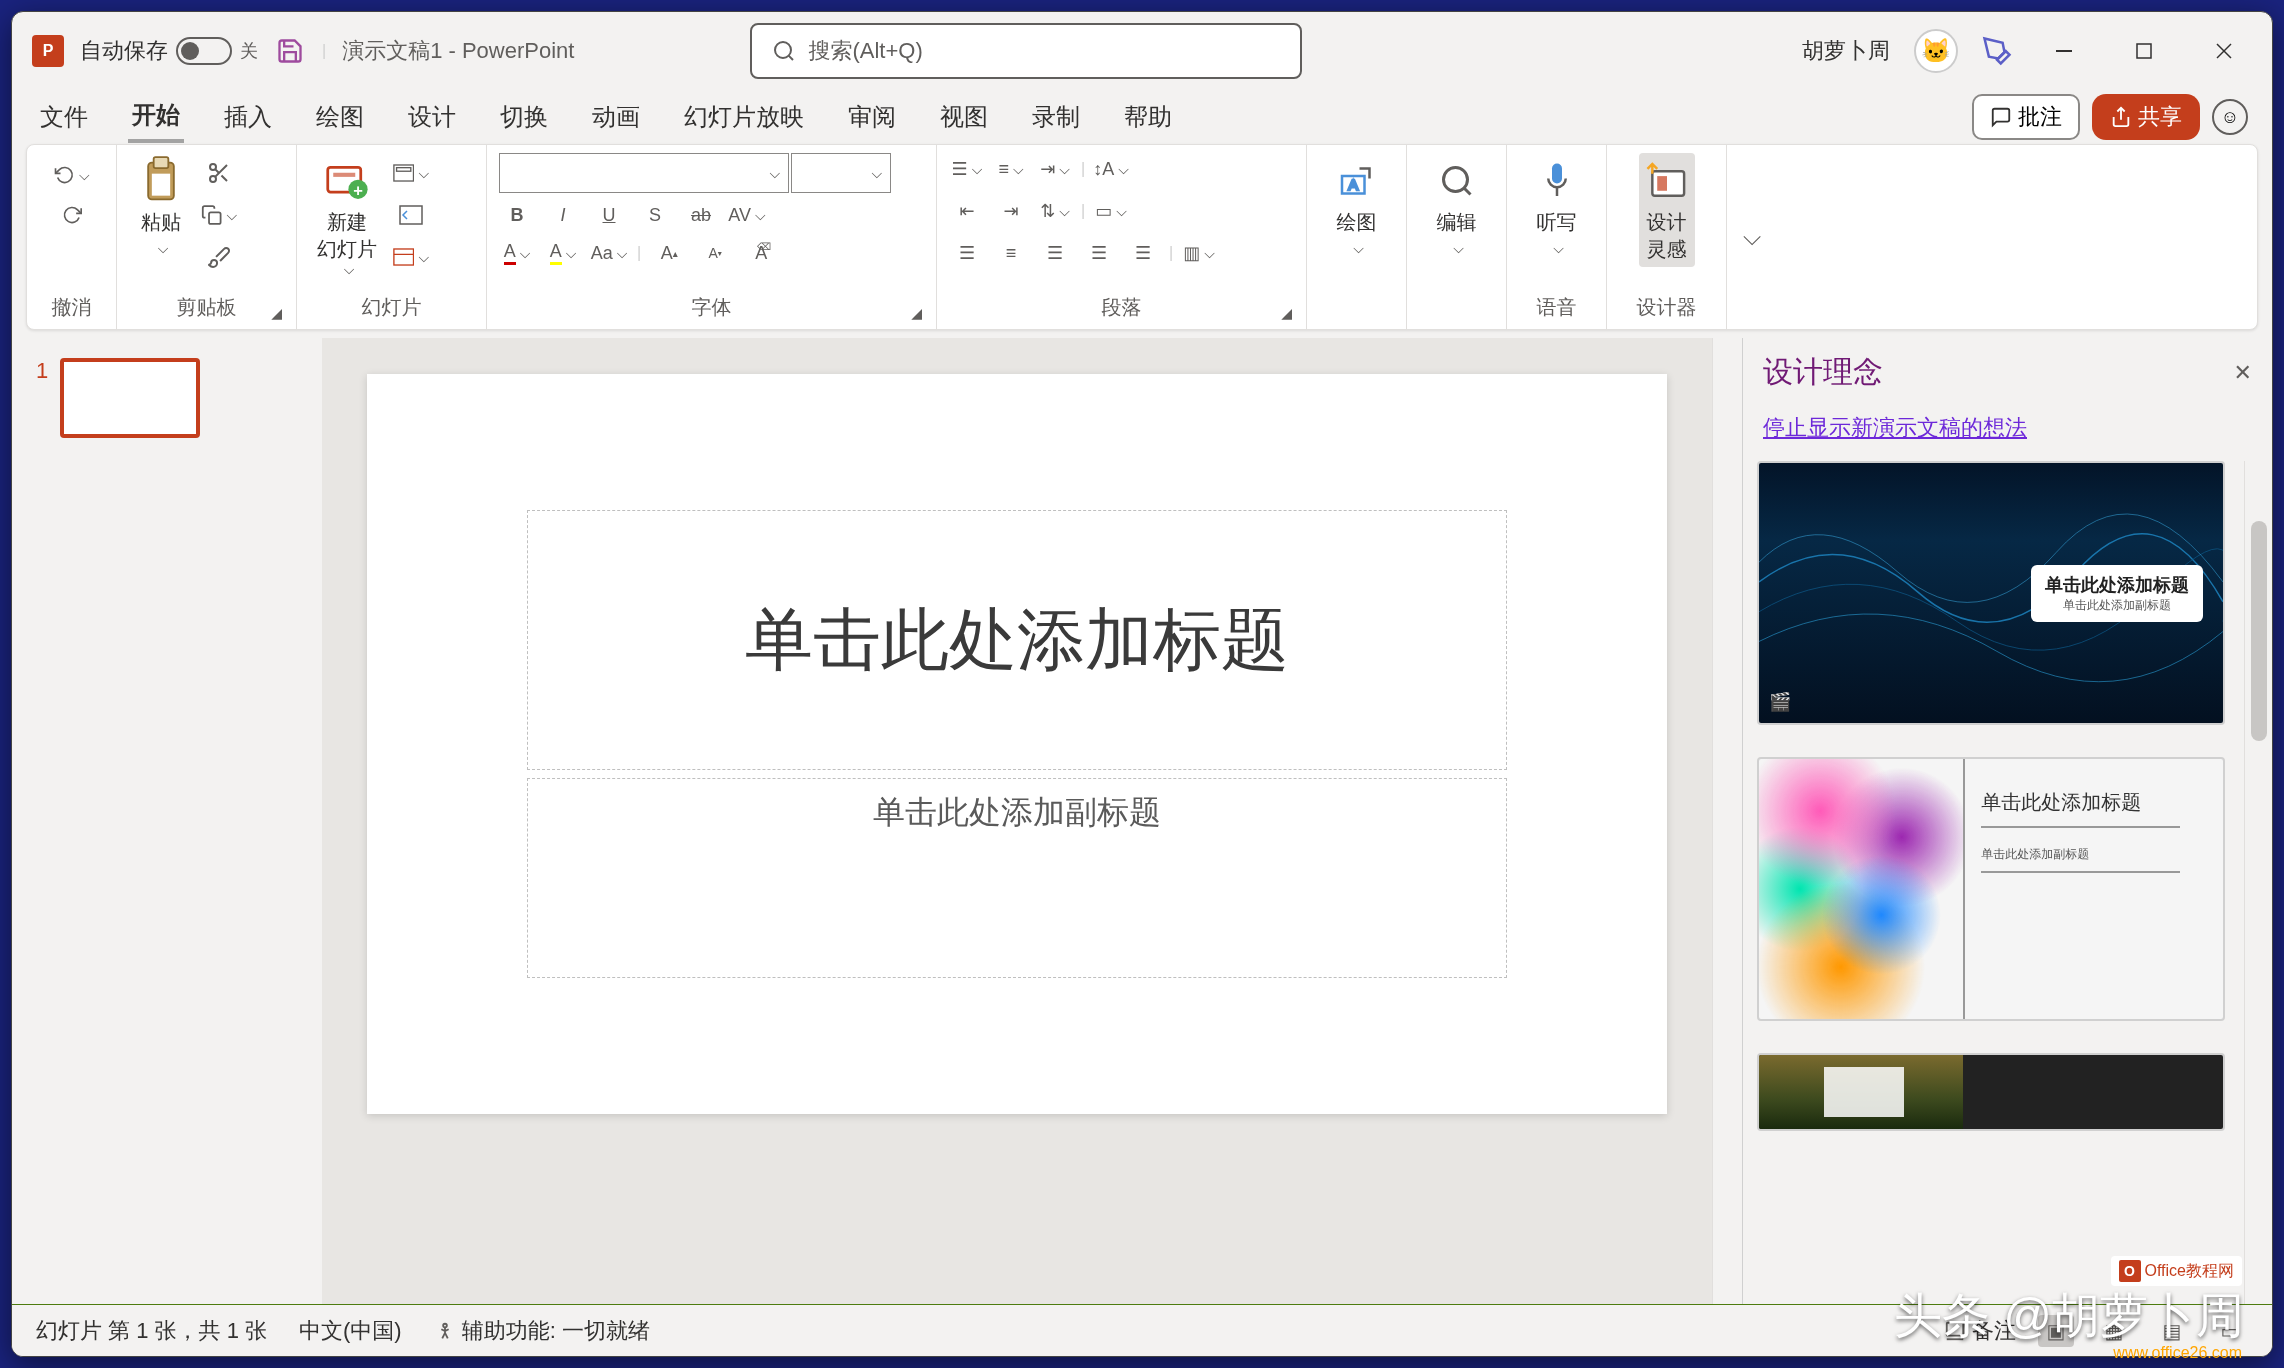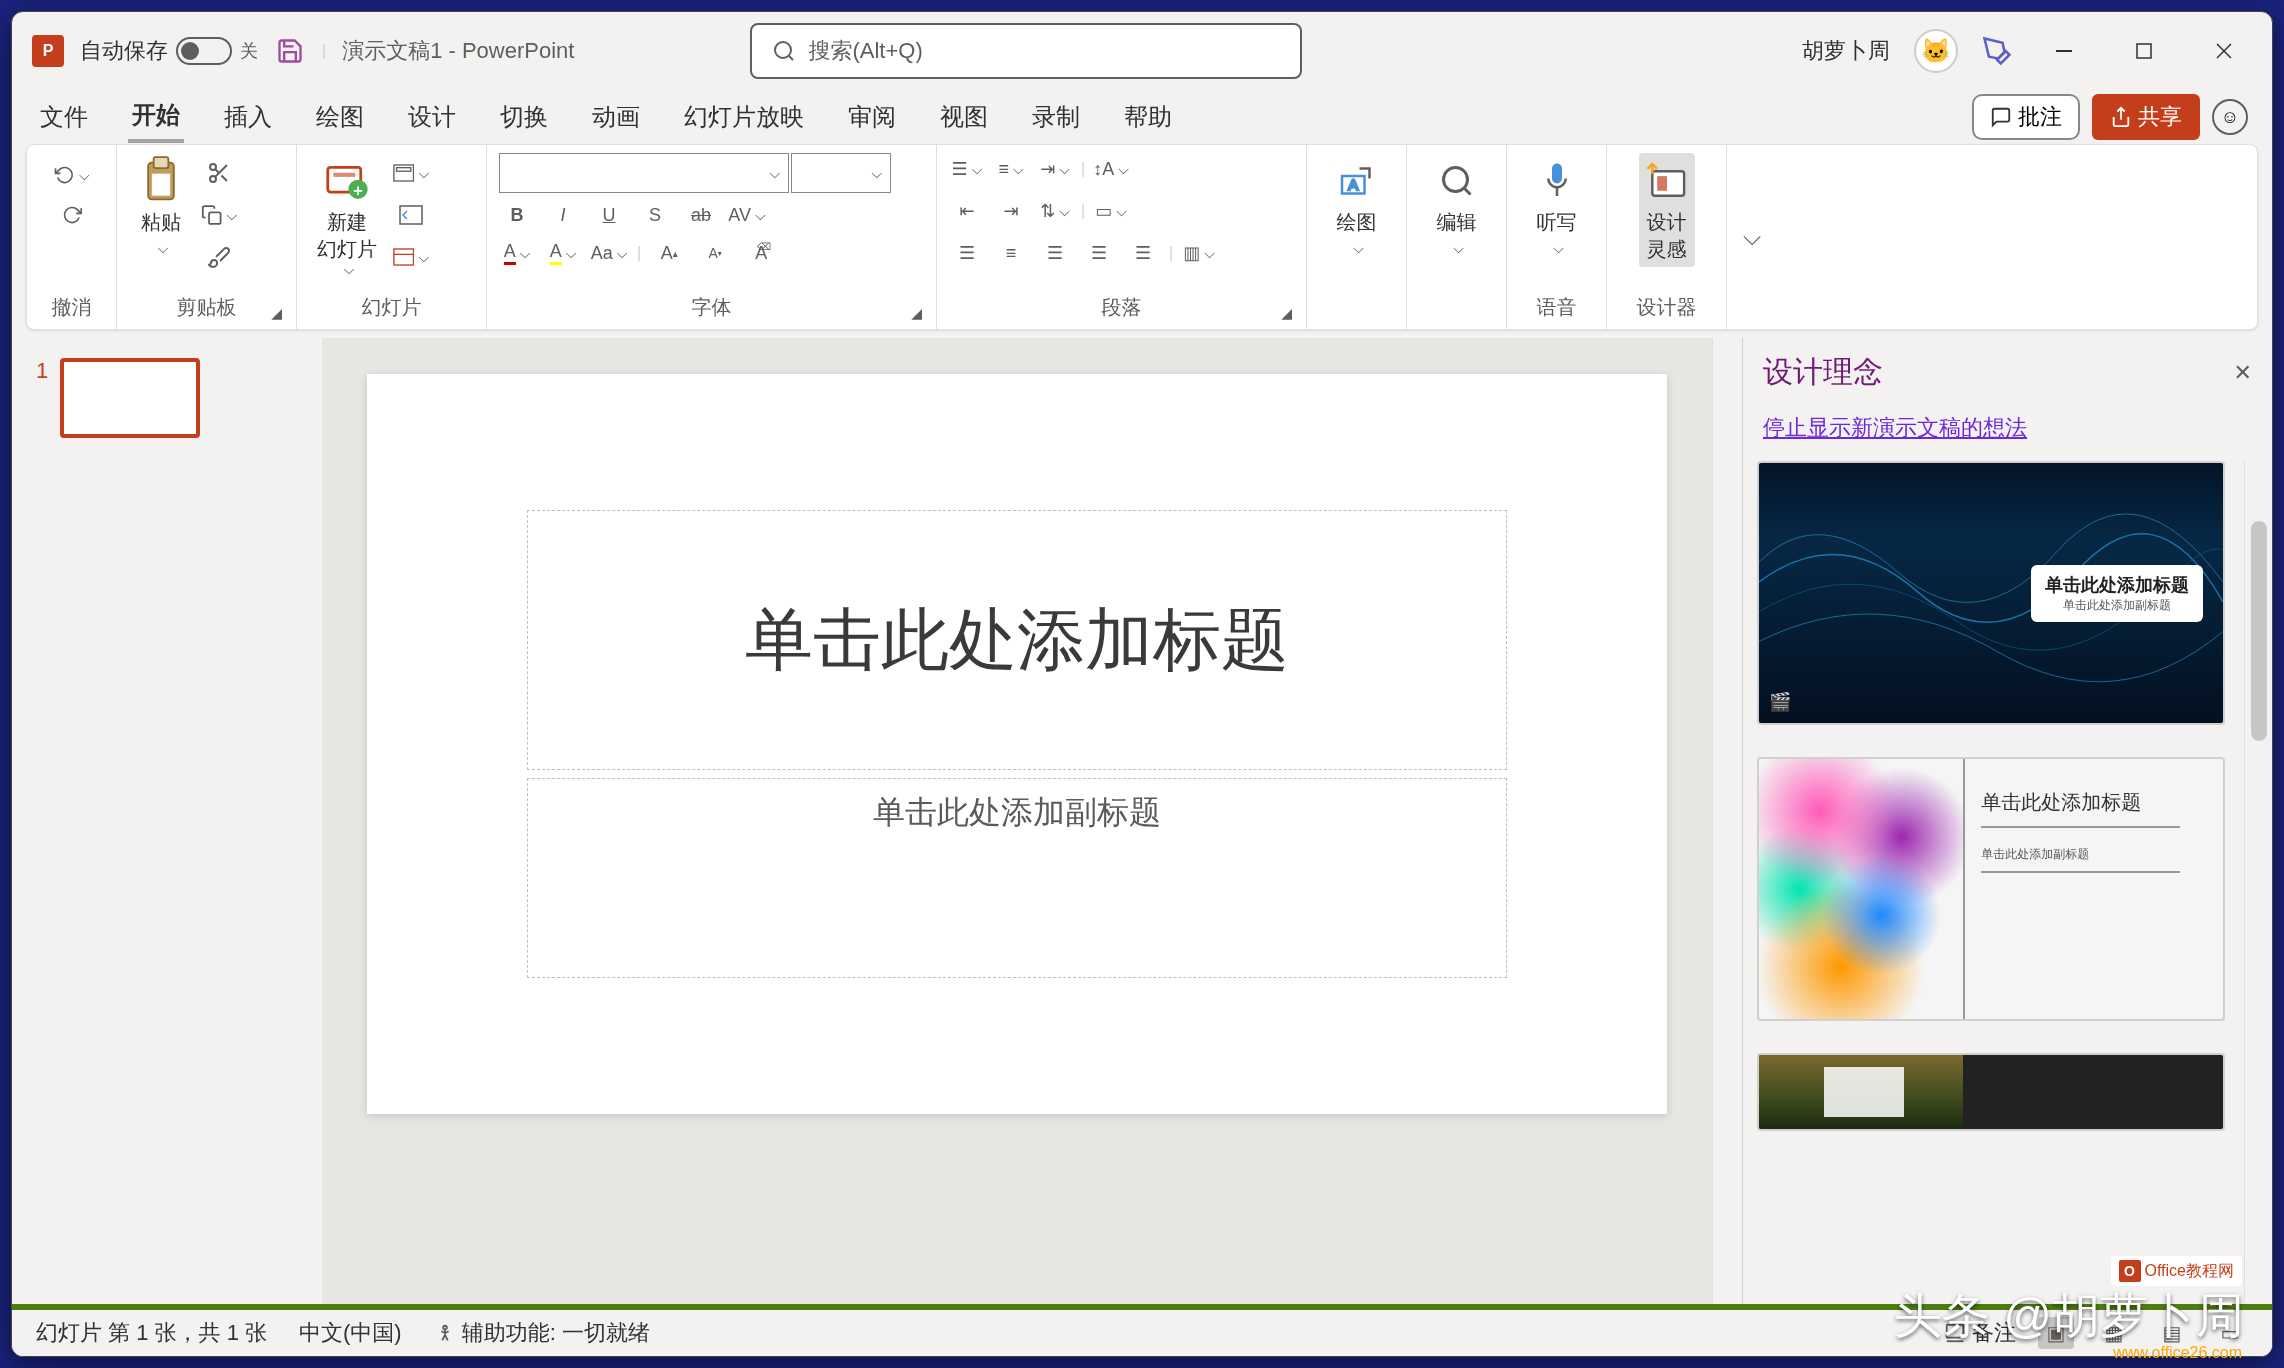--- a/index.html
+++ b/index.html
@@ -20,21 +20,21 @@
   .user-name { font-size: 22px; color: #323130; }
   .user-avatar { width: 44px; height: 44px; border-radius: 50%; background: #fff; border: 2px solid #ccc; display: flex; align-items: center; justify-content: center; font-size: 24px; }
   .pen-icon { font-size: 28px; color: #605e5c; }
   .win-btn { width: 56px; height: 56px; display: flex; align-items: center; justify-content: center; font-size: 18px; color: #323130; }
   
   .tabs { height: 54px; display: flex; align-items: center; padding: 0 24px; gap: 36px; }
   .tab { font-size: 24px; color: #323130; padding: 8px 4px; cursor: pointer; position: relative; }
   .tab.active { font-weight: 600; border-bottom: 4px solid #a3a3a3; }
   .tabs-right { margin-left: auto; display: flex; gap: 12px; align-items: center; }
   .comment-btn { border: 2px solid #8a8886; border-radius: 10px; padding: 6px 16px; font-size: 22px; display: flex; align-items: center; gap: 6px; background: #fff; }
-  .share-btn { background: #c43e1c; color: #fff; border-radius: 6px; padding: 8px 18px; font-size: 22px; display: flex; align-items: center; gap: 6px; }
+  .share-btn { background: #c43e1c; color: #fff; border-radius: 14px; padding: 8px 18px; font-size: 22px; display: flex; align-items: center; gap: 6px; }
   .face-icon { width: 36px; height: 36px; border: 2px solid #605e5c; border-radius: 50%; display: flex; align-items: center; justify-content: center; font-size: 18px; }
   
   .ribbon { height: 186px; background: #fff; margin: 0 14px 8px; border-radius: 8px; box-shadow: 0 1px 3px rgba(0,0,0,0.1); display: flex; border: 1px solid #e1dfdd; }
   .ribbon-group { display: flex; flex-direction: column; border-right: 1px solid #e1dfdd; padding: 8px 12px 0; }
   .ribbon-group:last-child { border-right: none; }
   .group-content { flex: 1; display: flex; align-items: flex-start; gap: 8px; }
   .group-label { text-align: center; font-size: 20px; color: #605e5c; padding: 4px 0 8px; position: relative; }
   .dialog-launcher { position: absolute; right: 2px; bottom: 8px; font-size: 14px; color: #605e5c; }
   .big-btn { display: flex; flex-direction: column; align-items: center; gap: 4px; padding: 4px 8px; cursor: pointer; font-size: 20px; color: #323130; }
   .big-btn .icon-box { width: 48px; height: 48px; display: flex; align-items: center; justify-content: center; font-size: 32px; }
@@ -75,21 +75,21 @@
   .idea2-art { width:44%; background: radial-gradient(circle at 30% 20%, #ff5ab8 0%, transparent 30%), radial-gradient(circle at 60% 60%, #1e88ff 0%, transparent 30%), radial-gradient(circle at 40% 80%, #ff9800 0%, transparent 35%), radial-gradient(circle at 70% 30%, #9c27b0 0%, transparent 30%), radial-gradient(circle at 20% 50%, #00e5b0 0%, transparent 30%); }
   .idea2-text { flex:1; padding:30px 16px; display:flex; flex-direction:column; gap:18px; border-left:2px solid #999; }
   .idea2-t { font-size:20px; color:#333; border-bottom:2px solid #999; padding-bottom:10px; width: 88%; }
   .idea2-s { font-size:12px; color:#555; border-bottom:2px solid #999; padding-bottom:8px; width:88%; }
   .idea3 { background:#222; height:78px; }
   .idea3 .left { width:44%; height:100%; background: linear-gradient(180deg, #7a6a2e 0%, #3d4a1e 60%, #1a2a0e 100%); float:left; }
   .idea3-box { position:absolute; left:14%; top:12px; width:80px; height:50px; background:rgba(255,255,255,0.85); }
   .pane-scroll { width: 28px; background:#f3f2f1; border-left:1px solid #e1dfdd; }
   .pane-wrap { display:flex; flex:1; overflow:hidden; }
   
-  .statusbar { height: 52px; background: #f3f2f1; border-top: 6px solid #4d7c0f; display: flex; align-items: center; padding: 0 24px; gap: 32px; font-size: 22px; color: #323130; }
+  .statusbar { height: 52px; background: #f3f2f1; border-top: 1px solid #4d7c0f; display: flex; align-items: center; padding: 0 24px; gap: 32px; font-size: 22px; color: #323130; }
   .status-right { margin-left: auto; display: flex; align-items: center; gap: 22px; }
   .view-btn { width: 36px; height: 32px; display: flex; align-items: center; justify-content: center; color: #605e5c; font-size: 20px; cursor:pointer; }
   .view-btn.active { background:#c8c6c4; border-radius:4px; }
   
   .watermark { position: fixed; right: 40px; bottom: 20px; color: #fff; font-size: 48px; text-shadow: 0 2px 4px rgba(0,0,0,0.6); display:flex; align-items:center; gap:8px; }
   .office-badge { position: fixed; right: 42px; bottom: 82px; background:#fff; padding:4px 8px; font-size:16px; color:#c43e1c; border-radius:4px; display:flex; align-items:center; gap:4px; }
   .office-badge .o { background:#c43e1c; color:#fff; width:22px; height:22px; display:inline-flex; align-items:center; justify-content:center; border-radius:2px; font-weight:bold; font-size:14px; }
   .office-url { position:fixed; right:42px; bottom:6px; color:#ffa500; font-size:16px; }
   
   svg { display:block; }

